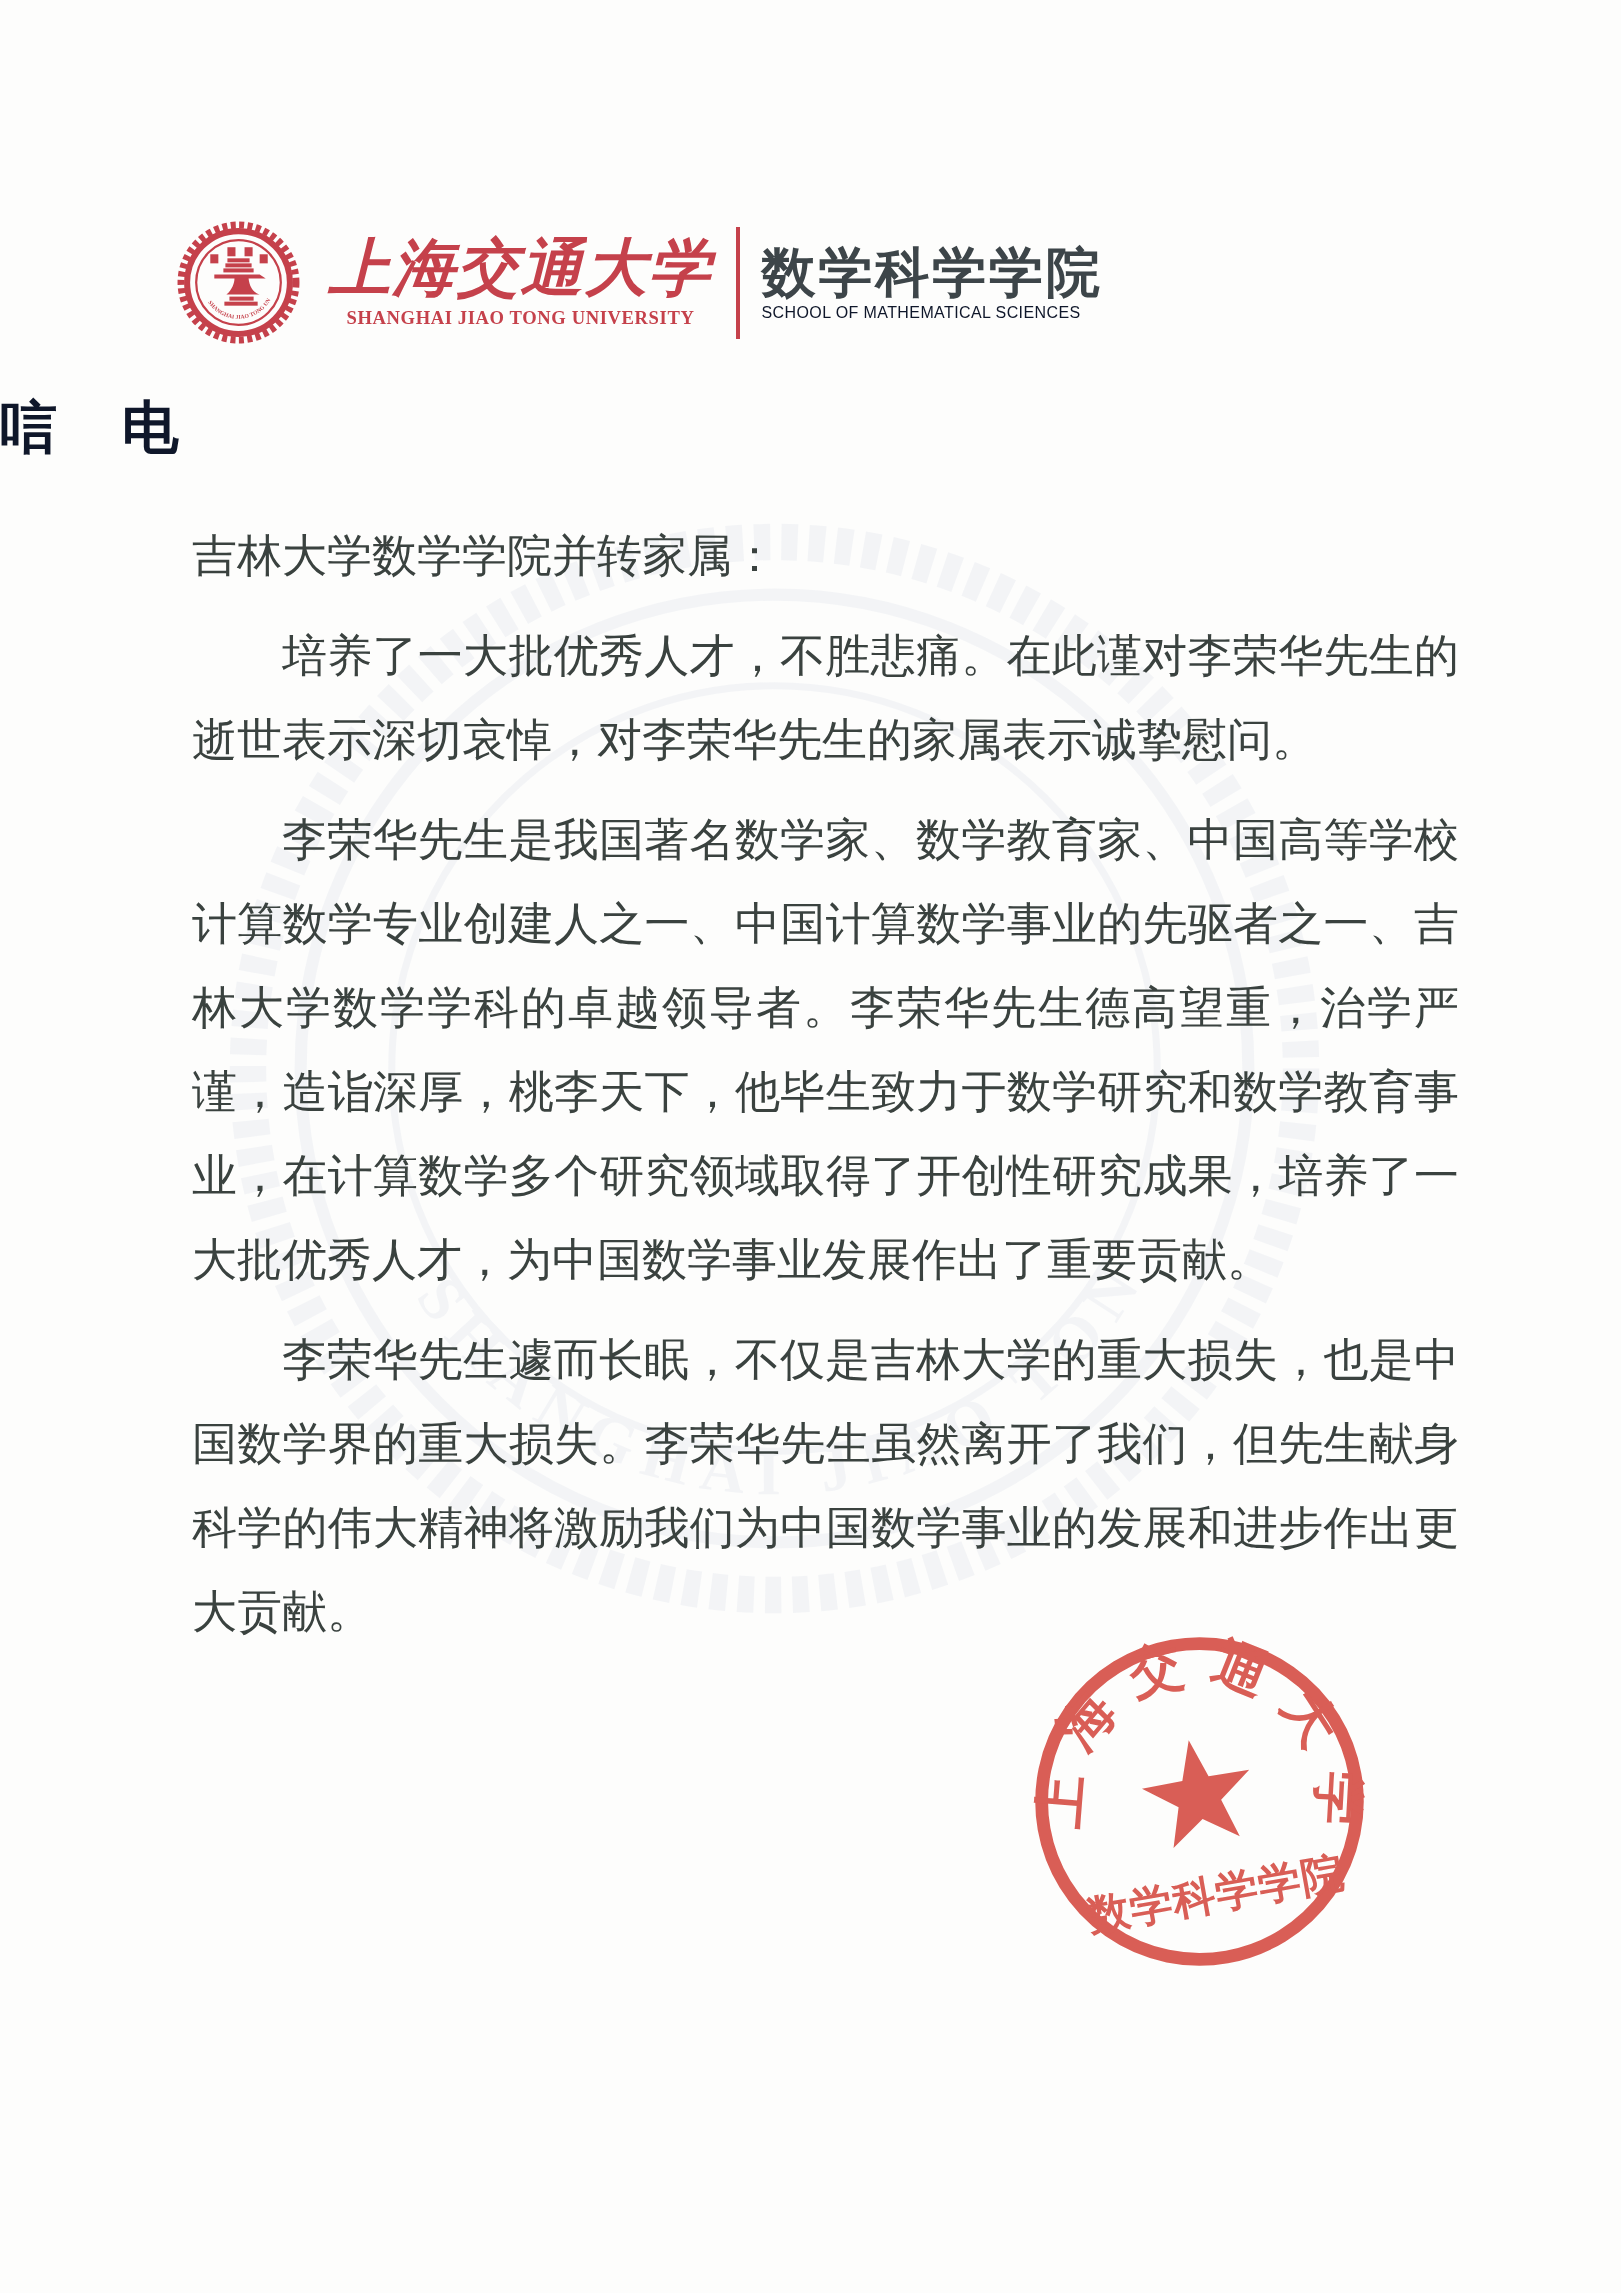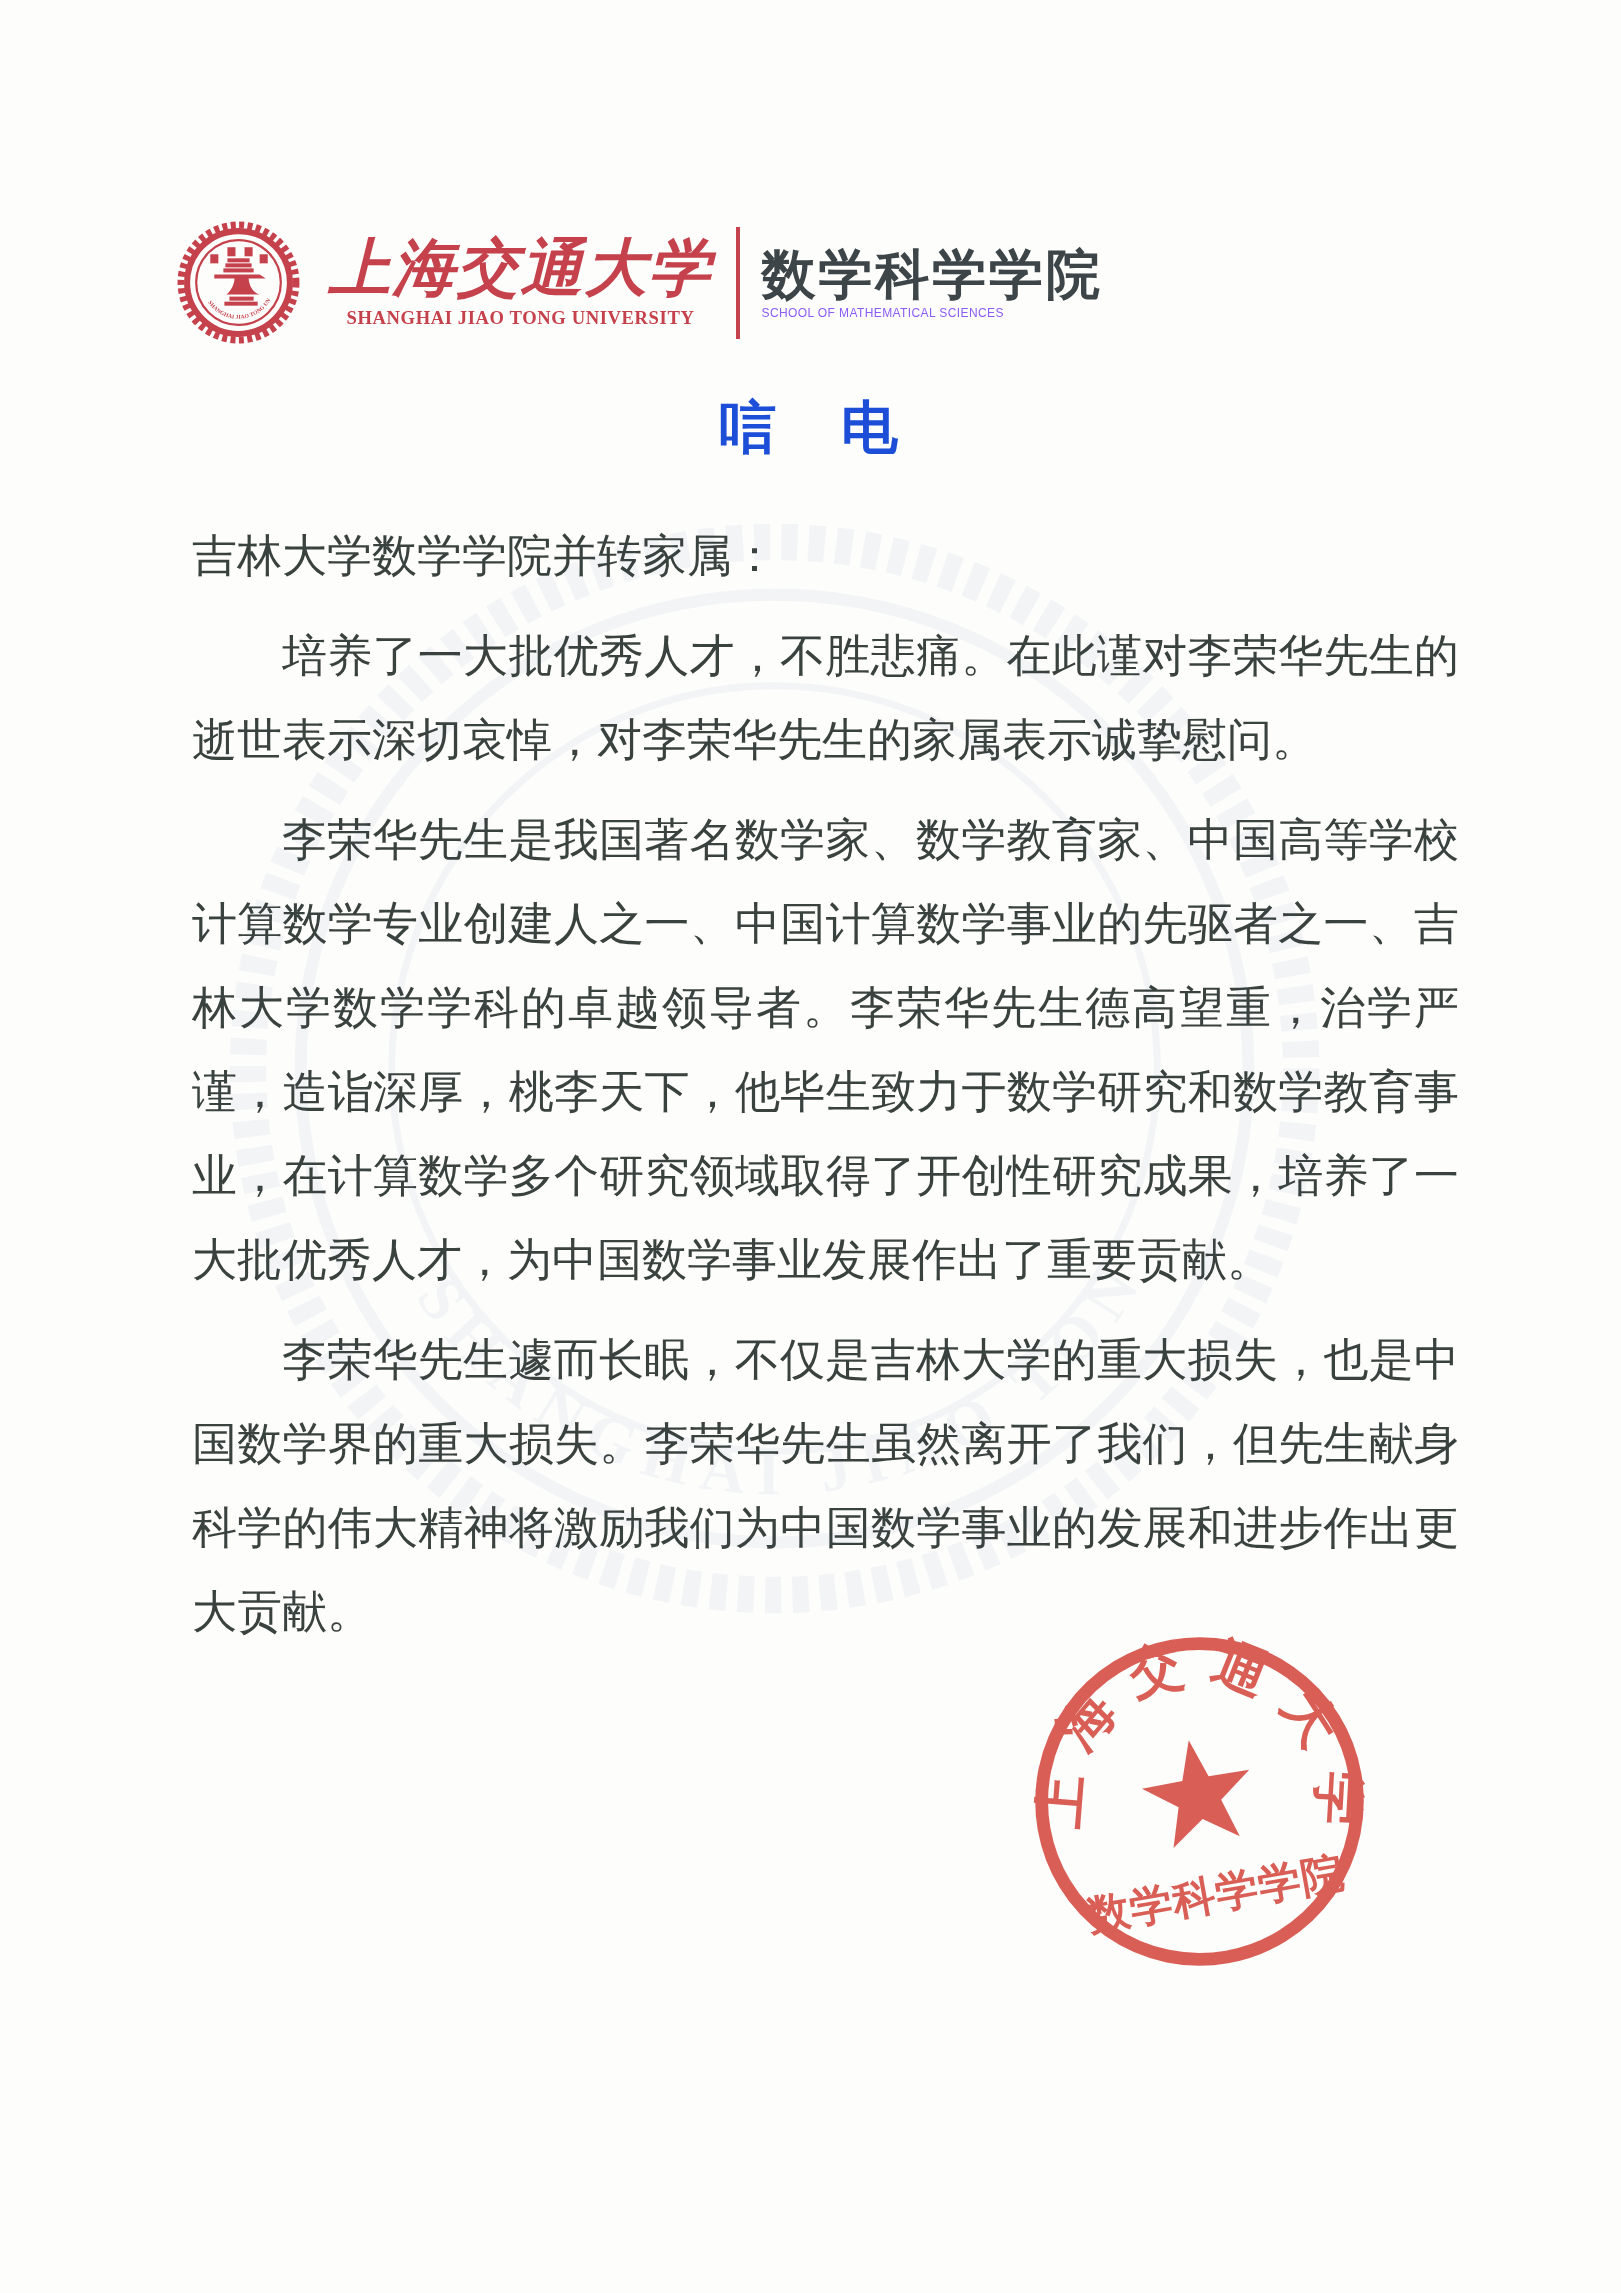--- a/index.html
+++ b/index.html
@@ -38,28 +38,28 @@
   .divider{
     width:3.9px;height:112px;background:#c5414b;margin:0 21.6px 0 23.5px;flex:0 0 auto;
   }
   .school-block{text-align:left;}
   .school-cn{
     font-size:54px;line-height:1.1;color:#3d4549;font-weight:600;
     letter-spacing:2.9px;white-space:nowrap;
     font-family:"Liberation Sans","DejaVu Sans",sans-serif;
   }
   .school-en{
-    margin-top:2px;font-size:12px;color:#8b5cf6;letter-spacing:0.4px;
+    margin-top:2px;font-size:16px;color:#0f172a;letter-spacing:0.4px;
     white-space:nowrap;
     font-family:"Liberation Sans","DejaVu Sans",sans-serif;
   }
   
   .doc-title{
     position:absolute;left:0;top:390px;width:100%;
-    text-align:center;font-size:57px;font-weight:600;color:#1d4ed8;
+    text-align:left;font-size:57px;font-weight:600;color:#0f172a;
     letter-spacing:3.9px;z-index:1;
   }
   
   .body-text{
     position:absolute;left:176px;top:502px;width:1299px;z-index:1;
     font-size:45px;line-height:84px;text-align:justify;
   }
   .body-text p{margin:16px;font-family:Liberation Mono, monospace;}
   .body-text p.indent{text-indent:2em;}
   

